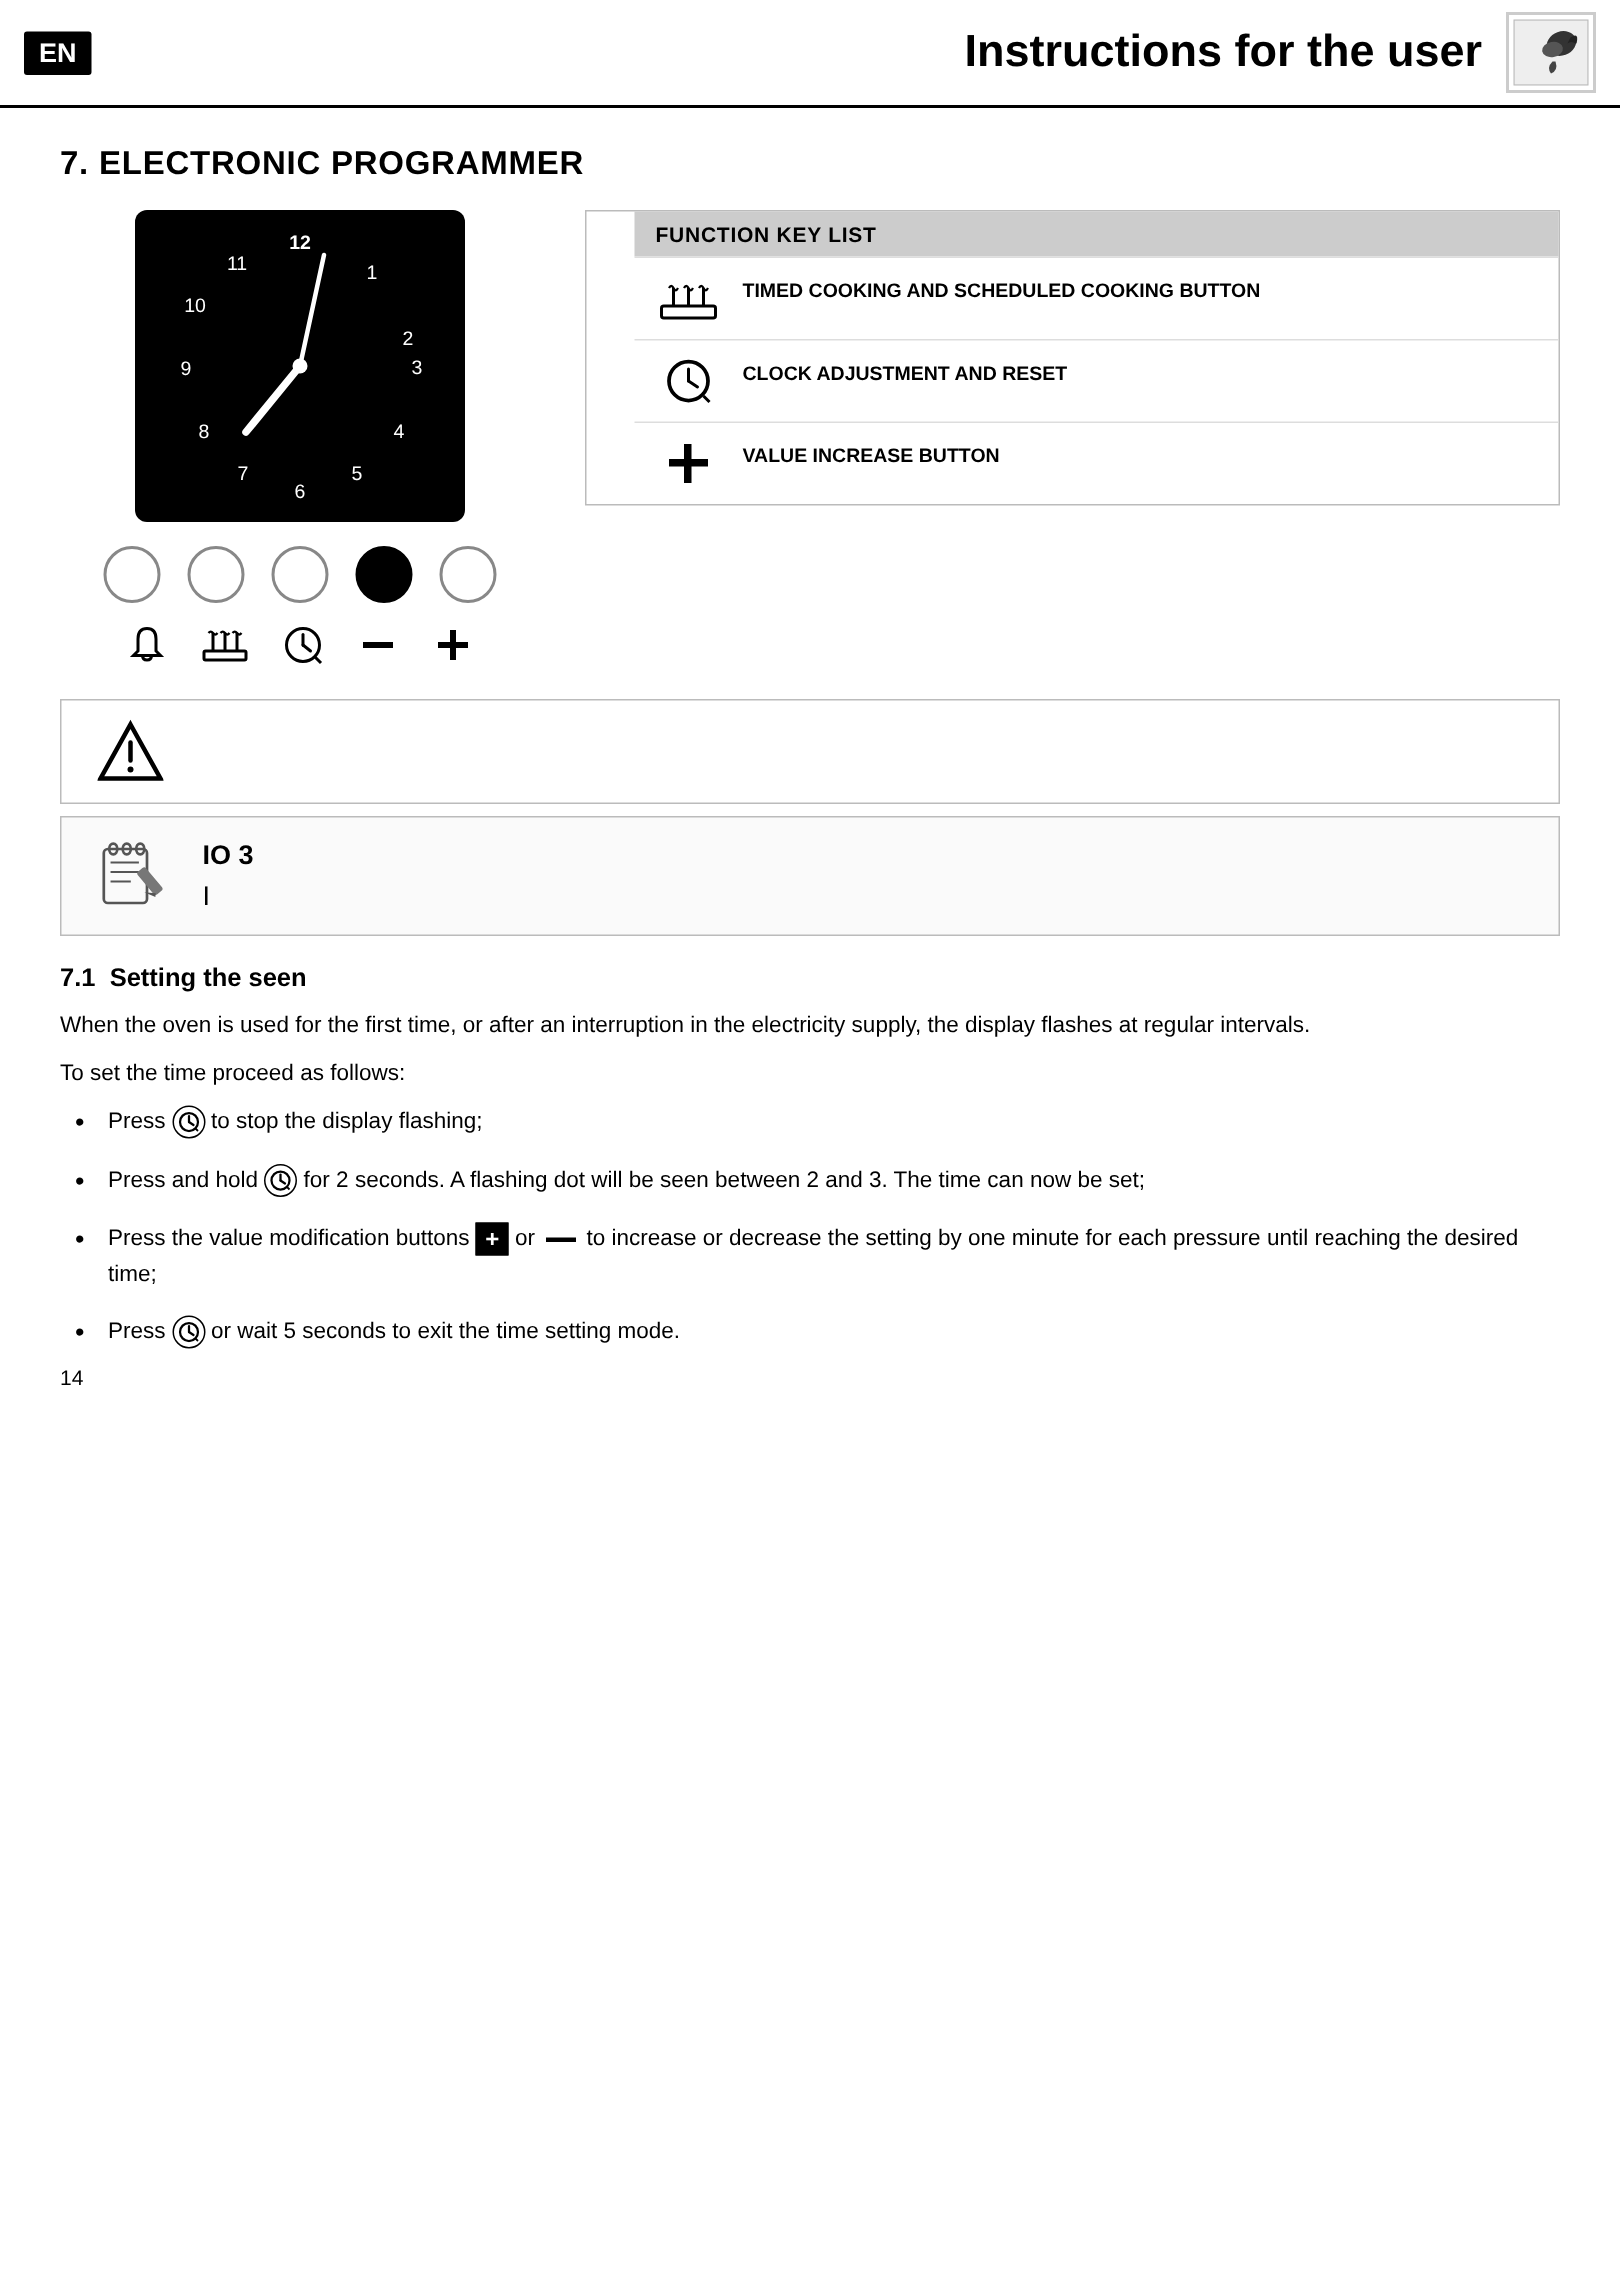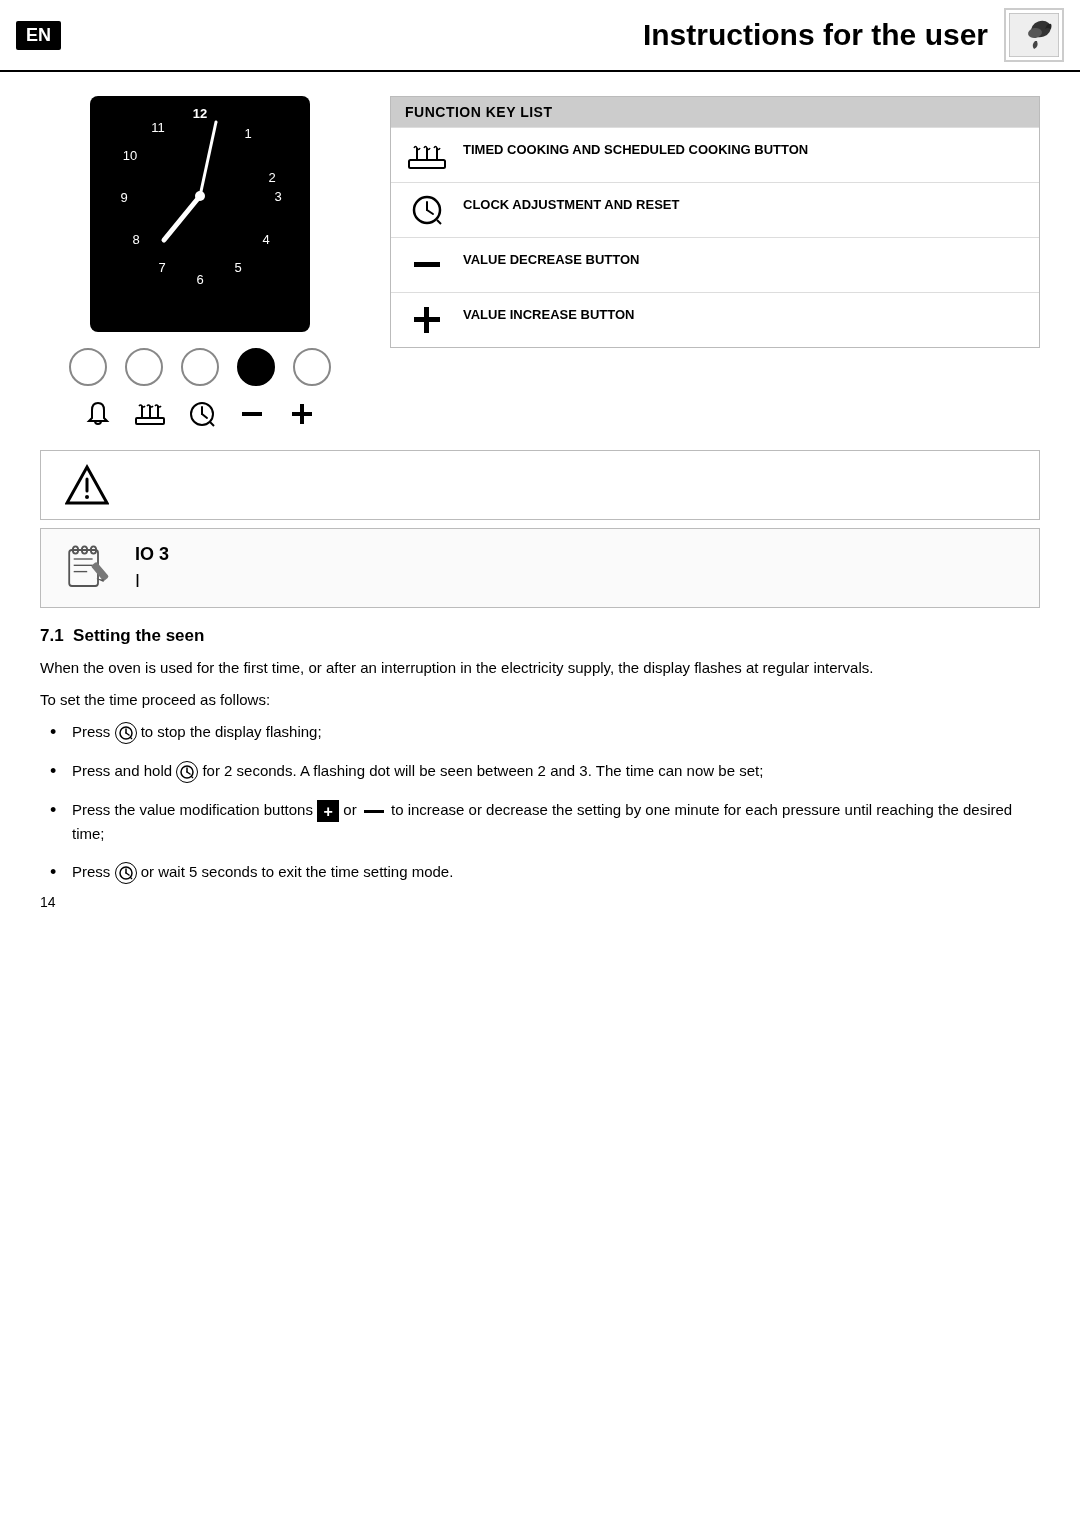--- a/index.html
+++ b/index.html
@@ -76,25 +76,25 @@
       align-items: center;
       gap: 12px;
       min-width: 320px;
     }
 
     
     .clock-face {
       background: #000;
       color: #fff;
       width: 220px;
-      height: 236px;
+      height: 208px;
       border-radius: 8px;
       position: relative;
       display: flex;
-      align-items: flex-start;
+      align-items: center;
       justify-content: center;
     }
     .clock-face svg {
       width: 200px;
       height: 200px;
     }
 
     
     .control-buttons-row {
       display: flex;
@@ -131,20 +131,21 @@
       font-size: 22px;
       display: inline-flex;
       align-items: center;
       justify-content: center;
     }
 
     
     .function-key-list {
       flex: 1;
       border: 1.5px solid #bbb;
+      padding-left: 32px;
     }
     .fkl-header {
       background: #ccc;
       font-weight: bold;
       font-size: 14px;
       padding: 7px 14px;
       text-transform: uppercase;
       letter-spacing: 0.5px;
     }
     .fkl-row {
@@ -317,20 +318,23 @@
       <ellipse cx="32" cy="16" rx="10" ry="8" fill="#333" transform="rotate(-20,32,16)"></ellipse>
       <ellipse cx="26" cy="20" rx="7" ry="5" fill="#555" transform="rotate(-10,26,20)"></ellipse>
       <path d="M38 12 Q44 8 42 16 Q38 14 36 16Z" fill="#222"></path>
       <path d="M28 28 Q30 34 25 36 Q22 32 26 28Z" fill="#444"></path>
     </svg>
   </div>
 </div>
 
 <div class="page-content" style="position:relative;">
 
+  <div class="section-title">
+    <span>7.</span> <span>ELECTRONIC PROGRAMMER</span>
+  </div>
 
   <div class="programmer-layout">
 
     <div class="clock-section">
 
       <div class="clock-face">
     <svg viewBox="0 0 200 200" width="200" height="200">
 
       <text x="100" y="22" fill="white" font-size="13" text-anchor="middle" font-family="Arial" font-weight="bold">12</text>
 
@@ -442,28 +446,20 @@
           <svg width="34" height="34" viewBox="0 0 34 34">
             <circle cx="17" cy="17" r="13" fill="none" stroke="#000" stroke-width="2.5"></circle>
             <line x1="17" y1="17" x2="17" y2="9" stroke="#000" stroke-width="2" stroke-linecap="round"></line>
             <line x1="17" y1="17" x2="23" y2="21" stroke="#000" stroke-width="2" stroke-linecap="round"></line>
             <path d="M27 27 L31 31" stroke="#000" stroke-width="2"></path>
           </svg>
         </div>
         <div class="fkl-label">CLOCK ADJUSTMENT AND RESET</div>
       </div>
 
-      <div class="fkl-row">
-        <div class="fkl-icon">
-          <svg width="34" height="34" viewBox="0 0 34 34">
-            <rect x="4" y="14" width="26" height="5" fill="#000"></rect>
-          </svg>
-        </div>
-        <div class="fkl-label">VALUE DECREASE BUTTON</div>
-      </div>
 
       <div class="fkl-row">
         <div class="fkl-icon">
           <svg width="34" height="34" viewBox="0 0 34 34">
             <rect x="4" y="14" width="26" height="5" fill="#000"></rect>
             <rect x="14" y="4" width="5" height="26" fill="#000"></rect>
           </svg>
         </div>
         <div class="fkl-label">VALUE INCREASE BUTTON</div>
       </div>

